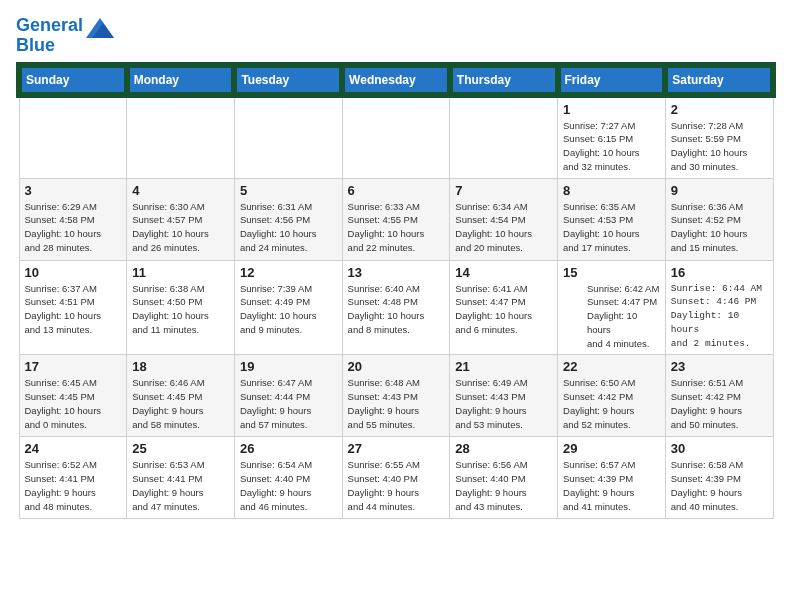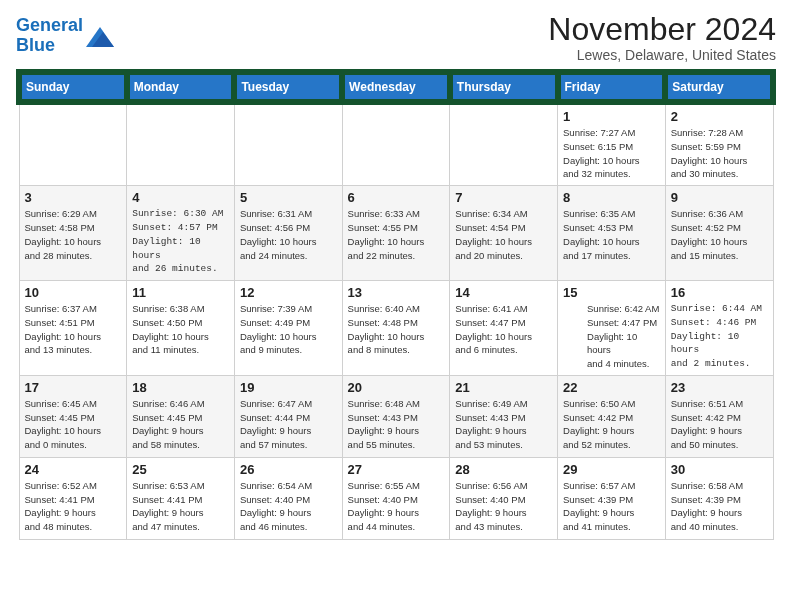--- a/index.html
+++ b/index.html
@@ -94,35 +94,31 @@
       background: #fff !important;
     }
   </style>
 </head>
 <body>
 
 <div class="page">
   <div class="header-row">
     <div class="logo">
       <div>
-        <div style="display:flex;align-items:center;">
+        <div style="display:flex;">
           <span class="logo-text">
             <span>General</span><br>
             <span style="color:#1a6fba;">Blue</span>
           </span>
           <svg class="logo-icon" viewBox="0 0 28 20" xmlns="http://www.w3.org/2000/svg" style="margin-left:3px;margin-top:2px;">
             <polygon points="0,20 14,0 28,20" fill="#2676c8"></polygon>
             <polygon points="6,20 17,5 28,20" fill="#1a4fa0" opacity="0.7"></polygon>
           </svg>
         </div>
       </div>
-    </div>
-    <div class="title-block">
-      <div class="month-title">November 2024</div>
-      <div class="subtitle">Lewes, Delaware, United States</div>
     </div>
   </div>
 
   <table>
     <thead>
       <tr>
       <th>Sunday</th>
           <th>Monday</th>
           <th>Tuesday</th>
           <th>Wednesday</th>
@@ -156,21 +152,21 @@
         <tr>
           <td>
             <span class="day-num">3</span>
             <div class="cell-info" style="white-space: pre-line;">Sunrise: 6:29 AM
 Sunset: 4:58 PM
 Daylight: 10 hours
 and 28 minutes.</div>
           </td>
           <td>
             <span class="day-num">4</span>
-            <div class="cell-info" style="white-space: pre-line; font-family: Liberation Mono, monospace;">Sunrise: 6:30 AM
+            <div class="cell-info" style="white-space: pre-line;">Sunrise: 6:30 AM
 Sunset: 4:57 PM
 Daylight: 10 hours
 and 26 minutes.</div>
           </td>
           <td>
             <span class="day-num">5</span>
             <div class="cell-info" style="white-space: pre-line;">Sunrise: 6:31 AM
 Sunset: 4:56 PM
 Daylight: 10 hours
 and 24 minutes.</div>

